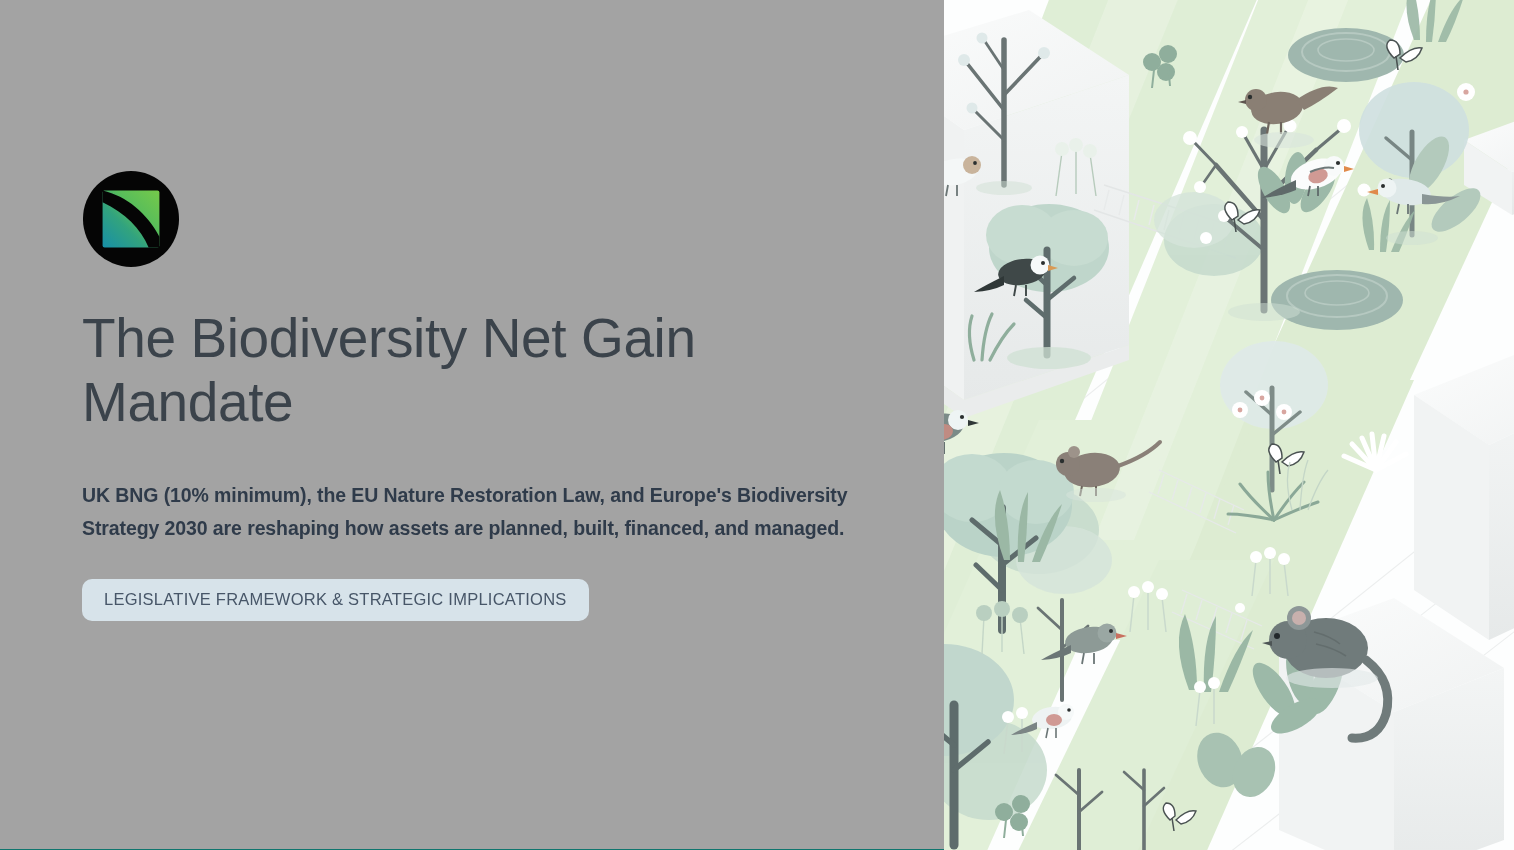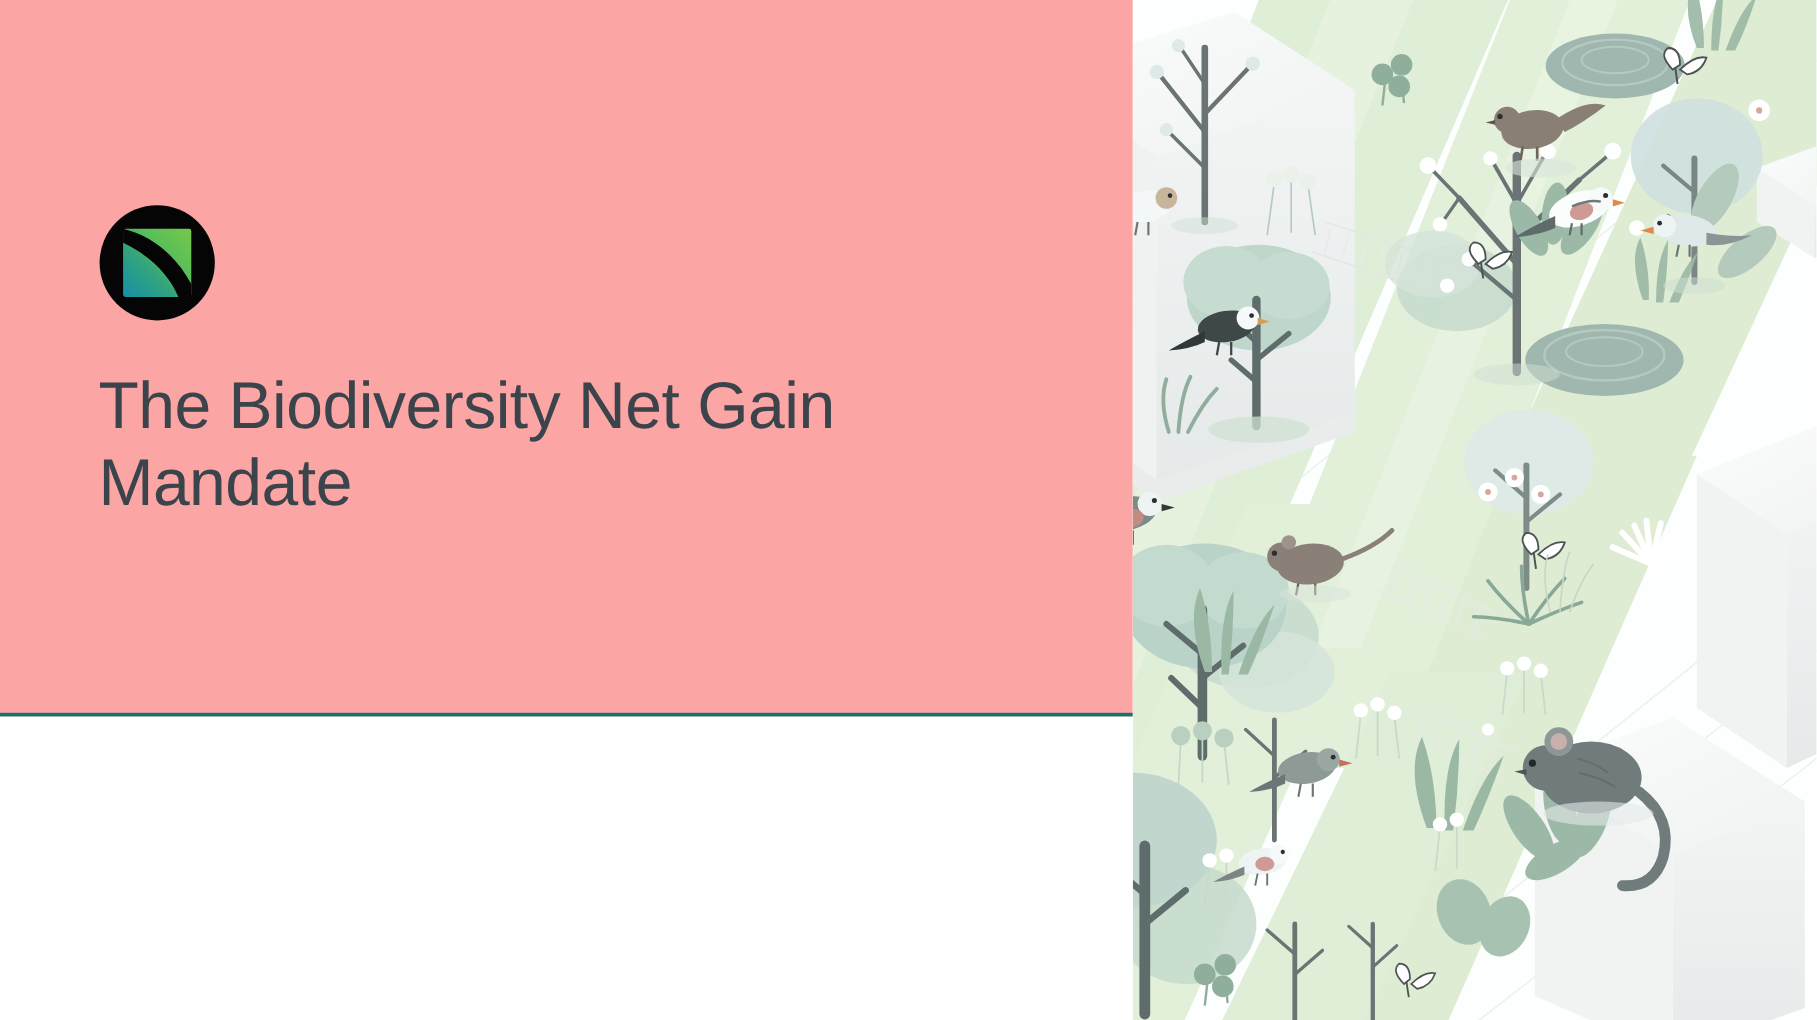--- a/index.html
+++ b/index.html
@@ -17,23 +17,23 @@
     overflow: hidden;
     background: #ffffff;
   }
 
   
   .left-panel {
     position: absolute;
     left: 0;
     top: 0;
     width: 944px;
-    height: 597px;
-    background: #fca5a5;
-    border-bottom: 3px solid #0f766e;
+    height: 850px;
+    background: #a3a3a3;
+    border-bottom: 1px solid #0f766e;
     box-sizing: border-box;
   }
 
   .content {
     position: absolute;
     left: 82px;
     top: 170px;
     width: 800px;
   }
 
@@ -143,22 +143,24 @@
             <path d="M21 21 L21 33 C 44 44, 60 60, 68 79 L79 79 L79 68 C 66 44, 46 27, 21 21 Z" fill="#050505"></path>
             <path d="M21 19 L52 19 C 40 34, 30 46, 21 54 Z" fill="#050505" opacity="0"></path>
           </g>
         </svg>
       </div>
 
       
       <h1 class="title">The Biodiversity Net Gain Mandate</h1>
 
       
+      <p class="subtitle">UK BNG (10% minimum), the EU Nature Restoration Law, and Europe's Biodiversity Strategy 2030 are reshaping how assets are planned, built, financed, and managed.</p>
 
       
+      <div class="badge">LEGISLATIVE FRAMEWORK &amp; STRATEGIC IMPLICATIONS</div>
 
       
 
     </div>
   </div>
 
   <div class="illustration">
     <svg viewBox="0 0 570 850" preserveAspectRatio="xMidYMid slice" aria-hidden="true">
       <defs>
         <linearGradient id="bldgTop" x1="0" y1="0" x2="1" y2="1">

